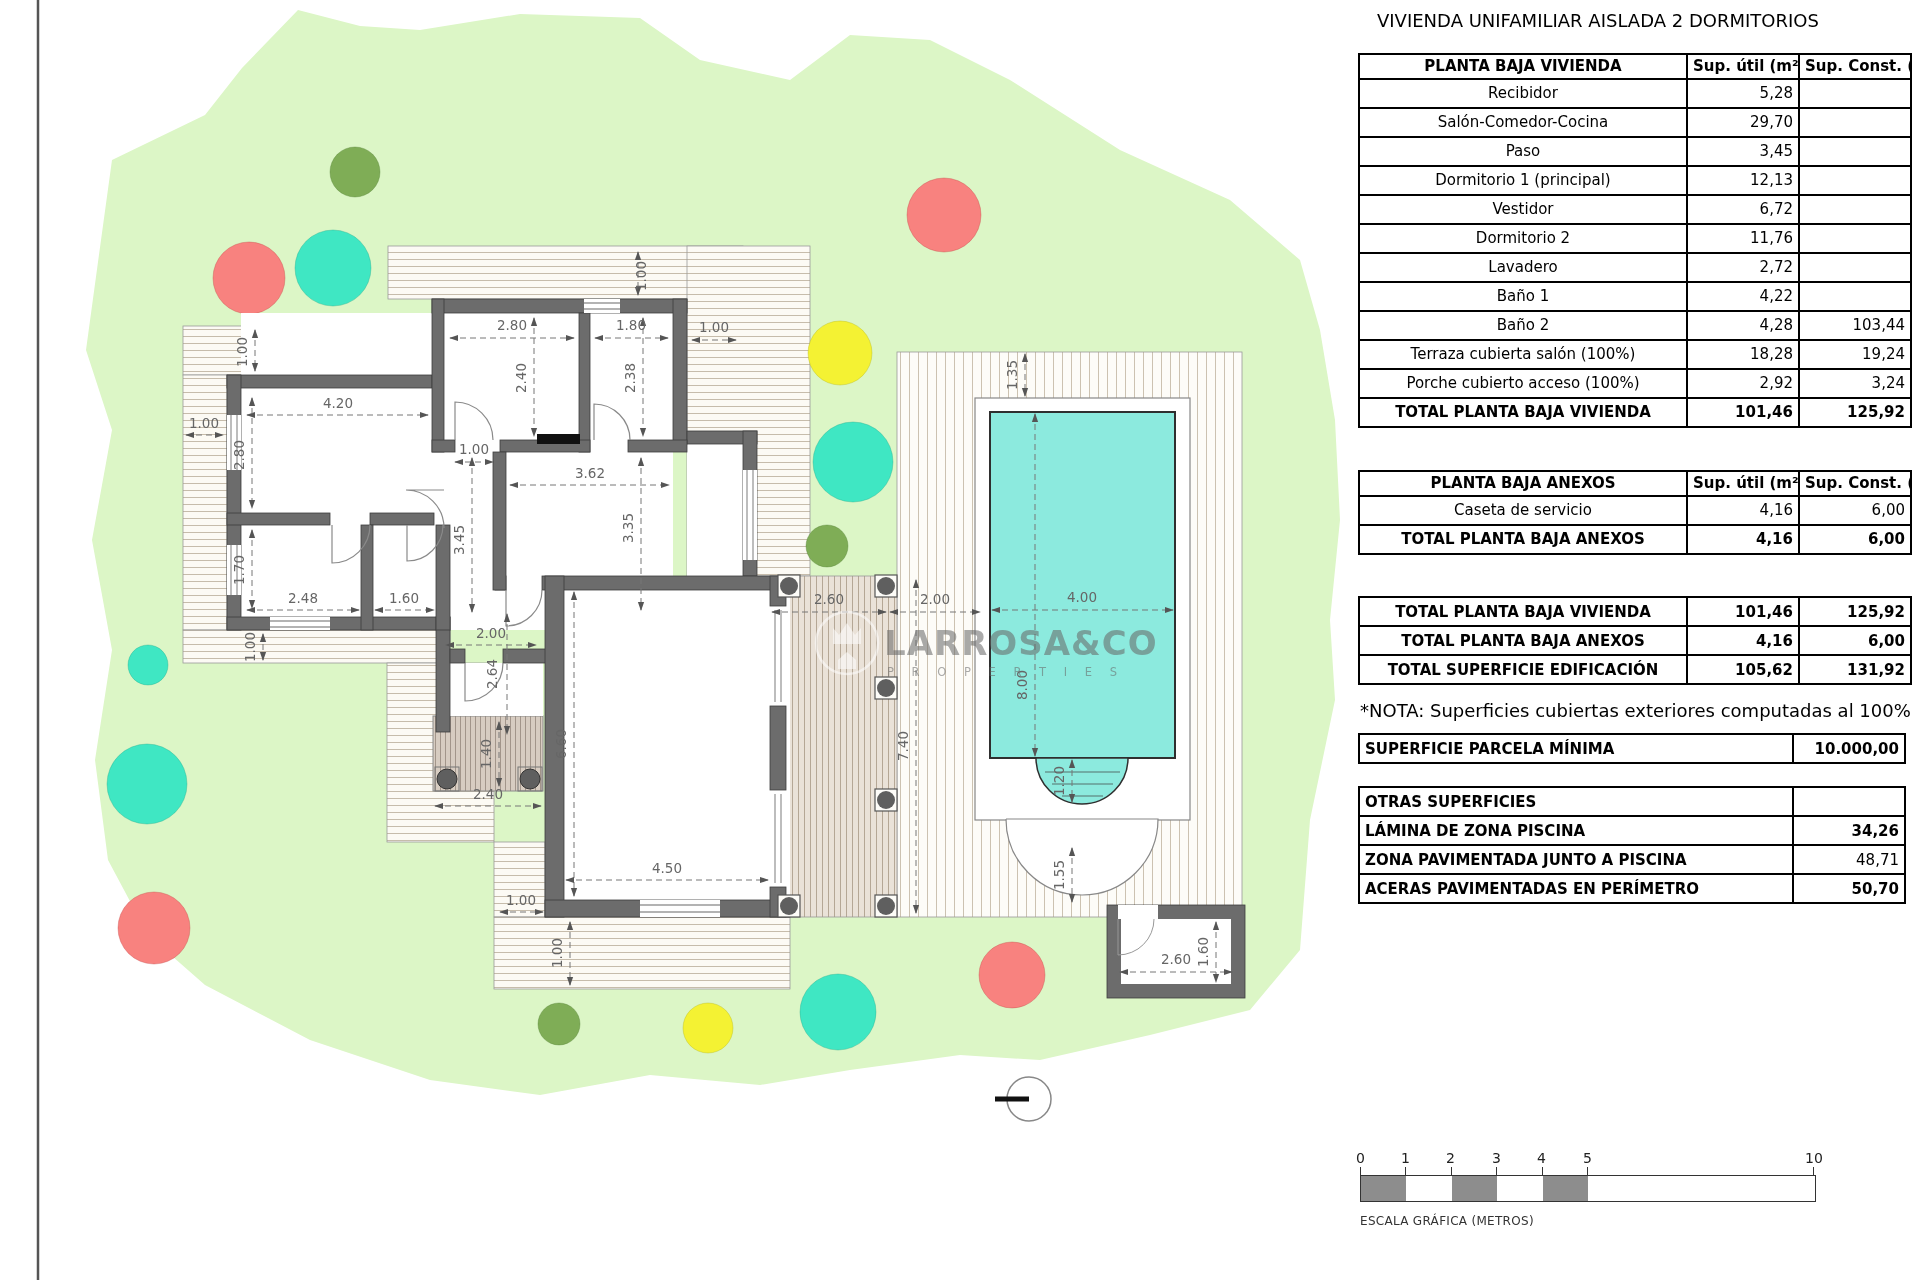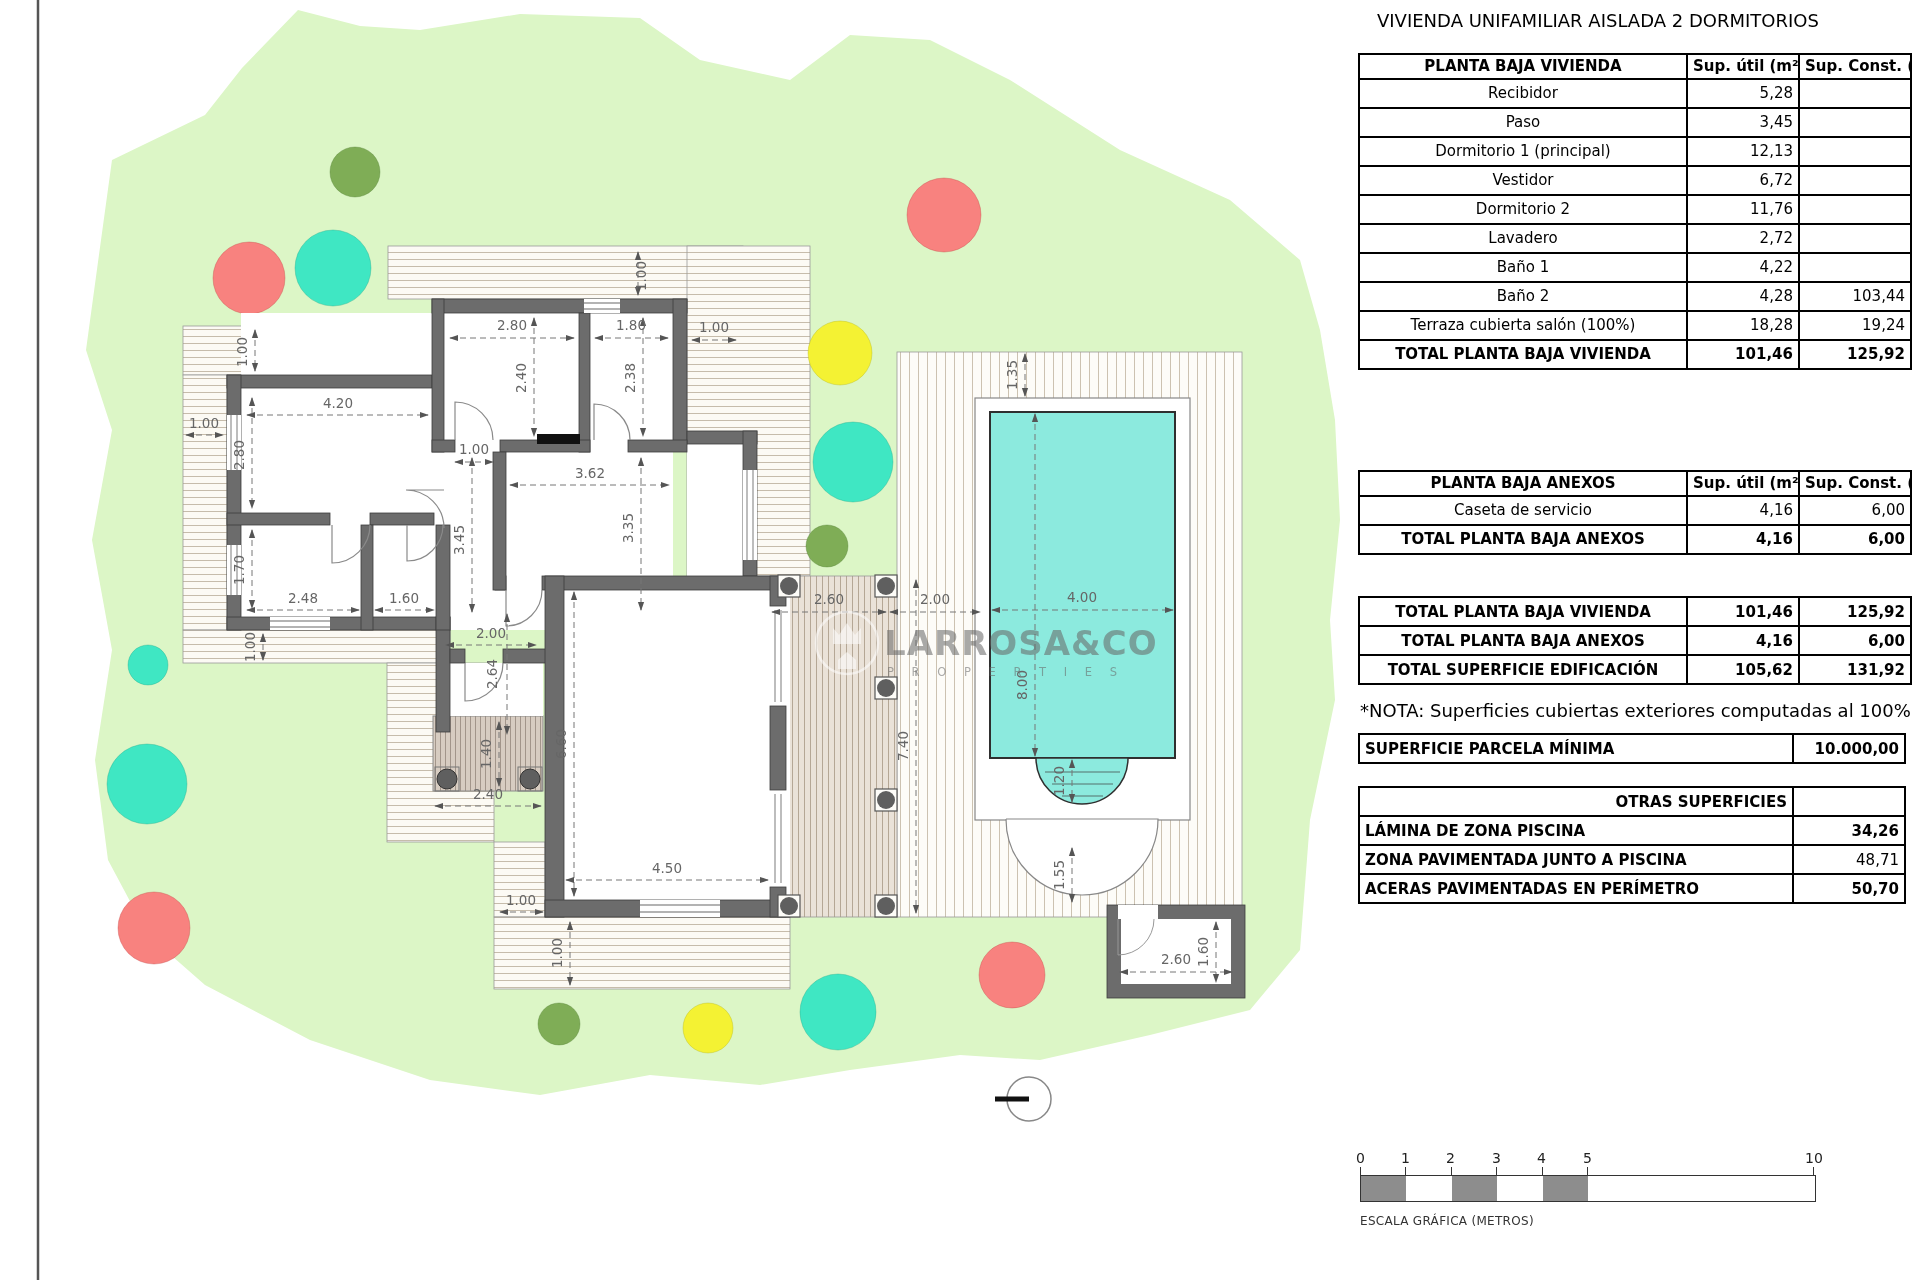--- a/index.html
+++ b/index.html
@@ -320,20 +320,25 @@
 (m²)</td>
       <td class="num colhdr">Sup. Const.
 (m²)</td>
     </tr>
     <tr class="data">
             <td class="lab">Recibidor</td>
             <td class="num">5,28</td>
             <td class="num"></td>
           </tr>
     <tr class="data">
+            <td class="lab">Salón-Comedor-Cocina</td>
+            <td class="num">29,70</td>
+            <td class="num"></td>
+          </tr>
+    <tr class="data">
             <td class="lab">Paso</td>
             <td class="num">3,45</td>
             <td class="num"></td>
           </tr>
     <tr class="data">
             <td class="lab">Dormitorio 1 (principal)</td>
             <td class="num">12,13</td>
             <td class="num"></td>
           </tr>
     <tr class="data">
@@ -358,20 +363,25 @@
           </tr>
     <tr class="data">
             <td class="lab">Baño 2</td>
             <td class="num">4,28</td>
             <td class="num">103,44</td>
           </tr>
     <tr class="data">
             <td class="lab">Terraza cubierta salón (100%)</td>
             <td class="num">18,28</td>
             <td class="num">19,24</td>
+          </tr>
+    <tr class="data">
+            <td class="lab">Porche cubierto acceso (100%)</td>
+            <td class="num">2,92</td>
+            <td class="num">3,24</td>
           </tr>
     <tr class="data">
             <td class="lab tot">TOTAL PLANTA BAJA VIVIENDA</td>
             <td class="num tot">101,46</td>
             <td class="num tot">125,92</td>
           </tr>
   </tbody>
       </table>
 
   <table class="t" style="top:470px;">
@@ -423,21 +433,21 @@
           <tr class="data">
       <td class="blue" style="width:422px;" colspan="2">SUPERFICIE PARCELA MÍNIMA</td>
       <td class="num" style="font-weight:bold;">10.000,00</td>
     </tr>
   </tbody>
       </table>
 
   <table class="t" style="top:786px;">
     <tbody>
           <tr class="data">
-      <td class="hdr" style="width:422px;text-align:right;" colspan="2">OTRAS SUPERFICIES</td>
+      <td class="hdr" style="width:422px;" colspan="2">OTRAS SUPERFICIES</td>
       <td class="num hdr"></td>
     </tr>
     <tr class="data">
             <td class="tot" colspan="2">LÁMINA DE ZONA PISCINA</td>
             <td class="num" style="font-weight:bold;">34,26</td>
           </tr>
     <tr class="data">
             <td class="tot" colspan="2">ZONA PAVIMENTADA JUNTO A PISCINA</td>
             <td class="num" style="font-weight:normal;">48,71</td>
           </tr>

